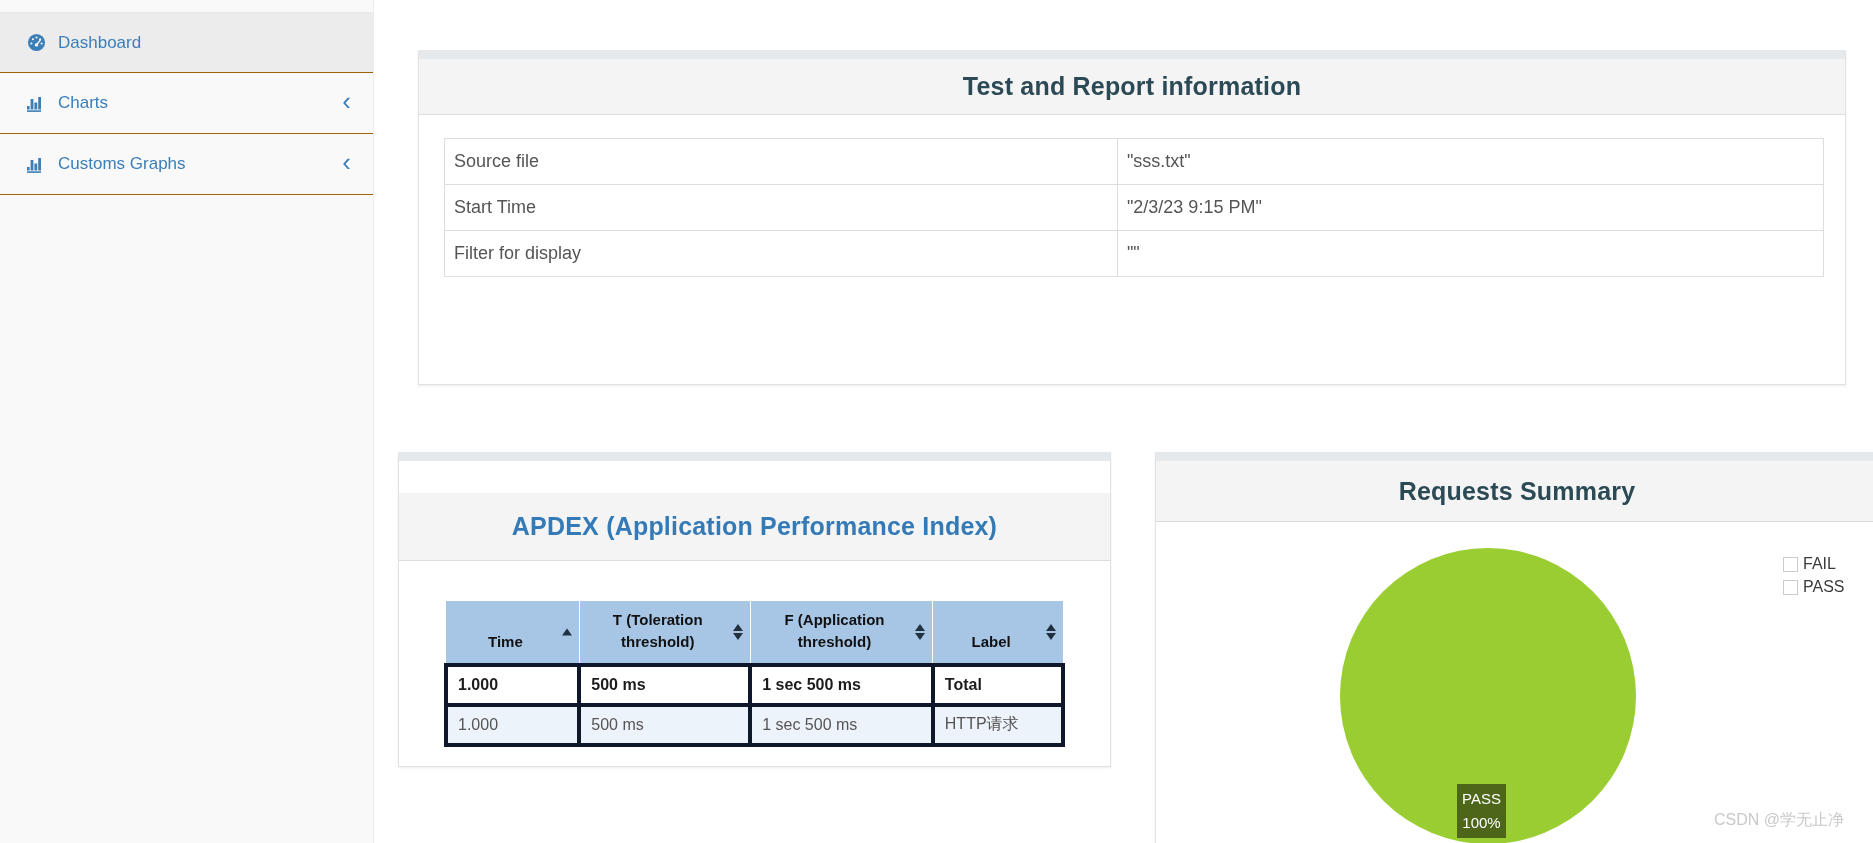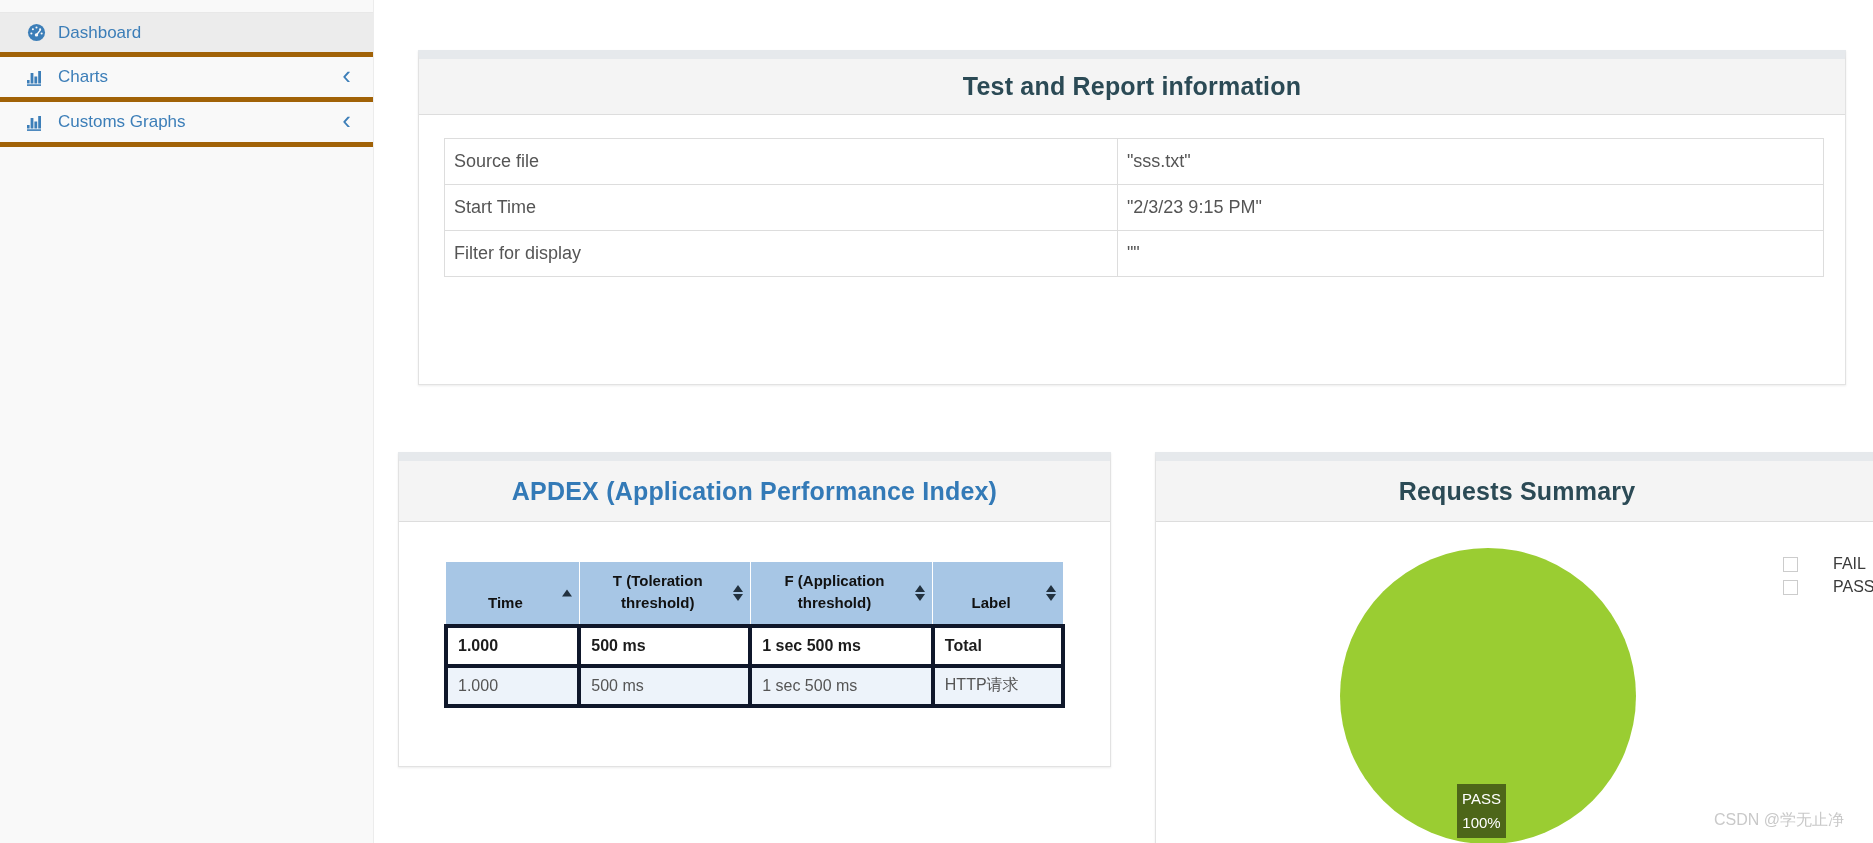--- a/index.html
+++ b/index.html
@@ -12,24 +12,24 @@
 
   
   .sidebar {
     position:absolute; left:0; top:0; width:374px; height:843px;
     background:#f9f9f9;
     border-right:1px solid #ececec;
   }
   .sidebar ul { list-style:none; padding-top:12px; }
   .sidebar li {
     position:relative;
-    height:45px;
+    height:61px;
     display:flex; align-items:center;
     padding-left:25px;
-    border-bottom:5px solid #a16207;
+    border-bottom:1px solid #a16207;
     color:#3c7eb8;
     font-size:17px;
     cursor:pointer;
   }
   .sidebar li:first-child { border-top:1px solid #e8e8e8; }
   .sidebar li.active { background:#ececec; }
   .sidebar .nav-icon { width:22px; height:18px; margin-right:11px; display:inline-flex; align-items:center; justify-content:center; }
   .sidebar .nav-icon svg { display:block; }
   .sidebar .chevron {
     position:absolute; right:22px; top:50%; transform:translateY(-58%);
@@ -64,21 +64,21 @@
     border:1px solid #ddd;
     font-size:18px; color:#555;
     padding-left:9px;
     background:#fff;
     margin-top:13px;
   }
   table.info-table td.k { width:48.8%; }
 
   
   #apdex-panel { left:24px; top:452px; width:713px; height:315px; }
-  #apdex-panel .panel-heading { height:61px; }
+  #apdex-panel .panel-heading { height:68px;margin-top:32px; }
   #apdex-panel .panel-body { padding:40px 45px 41px 45px; }
   table.apdex-table { width:100%; border-collapse:collapse; table-layout:fixed; }
   table.apdex-table th {
     background:#a7c6e5;
     height:60px;
     vertical-align:bottom;
     text-align:center;
     font-size:15px; font-weight:bold; color:#111;
     padding:8px 22px 10px 8px;
     border-right:1px solid #fff;
@@ -117,21 +117,21 @@
     background:#9ACD32;
   }
   .pie-label {
     position:absolute; left:301px; top:262px;
     width:49px; min-height:53px;
     background:rgba(0,0,0,0.5);
     color:#fff; font-size:15px; line-height:1.6;
     text-align:center; padding:3px 1px;
   }
   .chart-legend { position:absolute; left:627px; top:33px; display:flex; flex-direction:column; gap:5px; }
-  .legend-item { display:flex; align-items:center;gap:30px; }
+  .legend-item { display:flex; align-items:center; }
   .legend-swatch { width:15px; height:15px; border:1px solid #ccc; background:#fff; padding:1px; margin-right:5px; }
   .legend-swatch .fill { width:100%; height:100%; }
   .legend-item:nth-child(1) .fill { background:#FF6347; }
   .legend-item:nth-child(2) .fill { background:#9ACD32; }
   .legend-label { font-size:16px; color:#3b3b3b; }
 
   .watermark {
     position:absolute; left:1714px; top:810px;
     font-size:16px; color:#c9c9c9;
     text-shadow:1px 1px 0 #fff;

